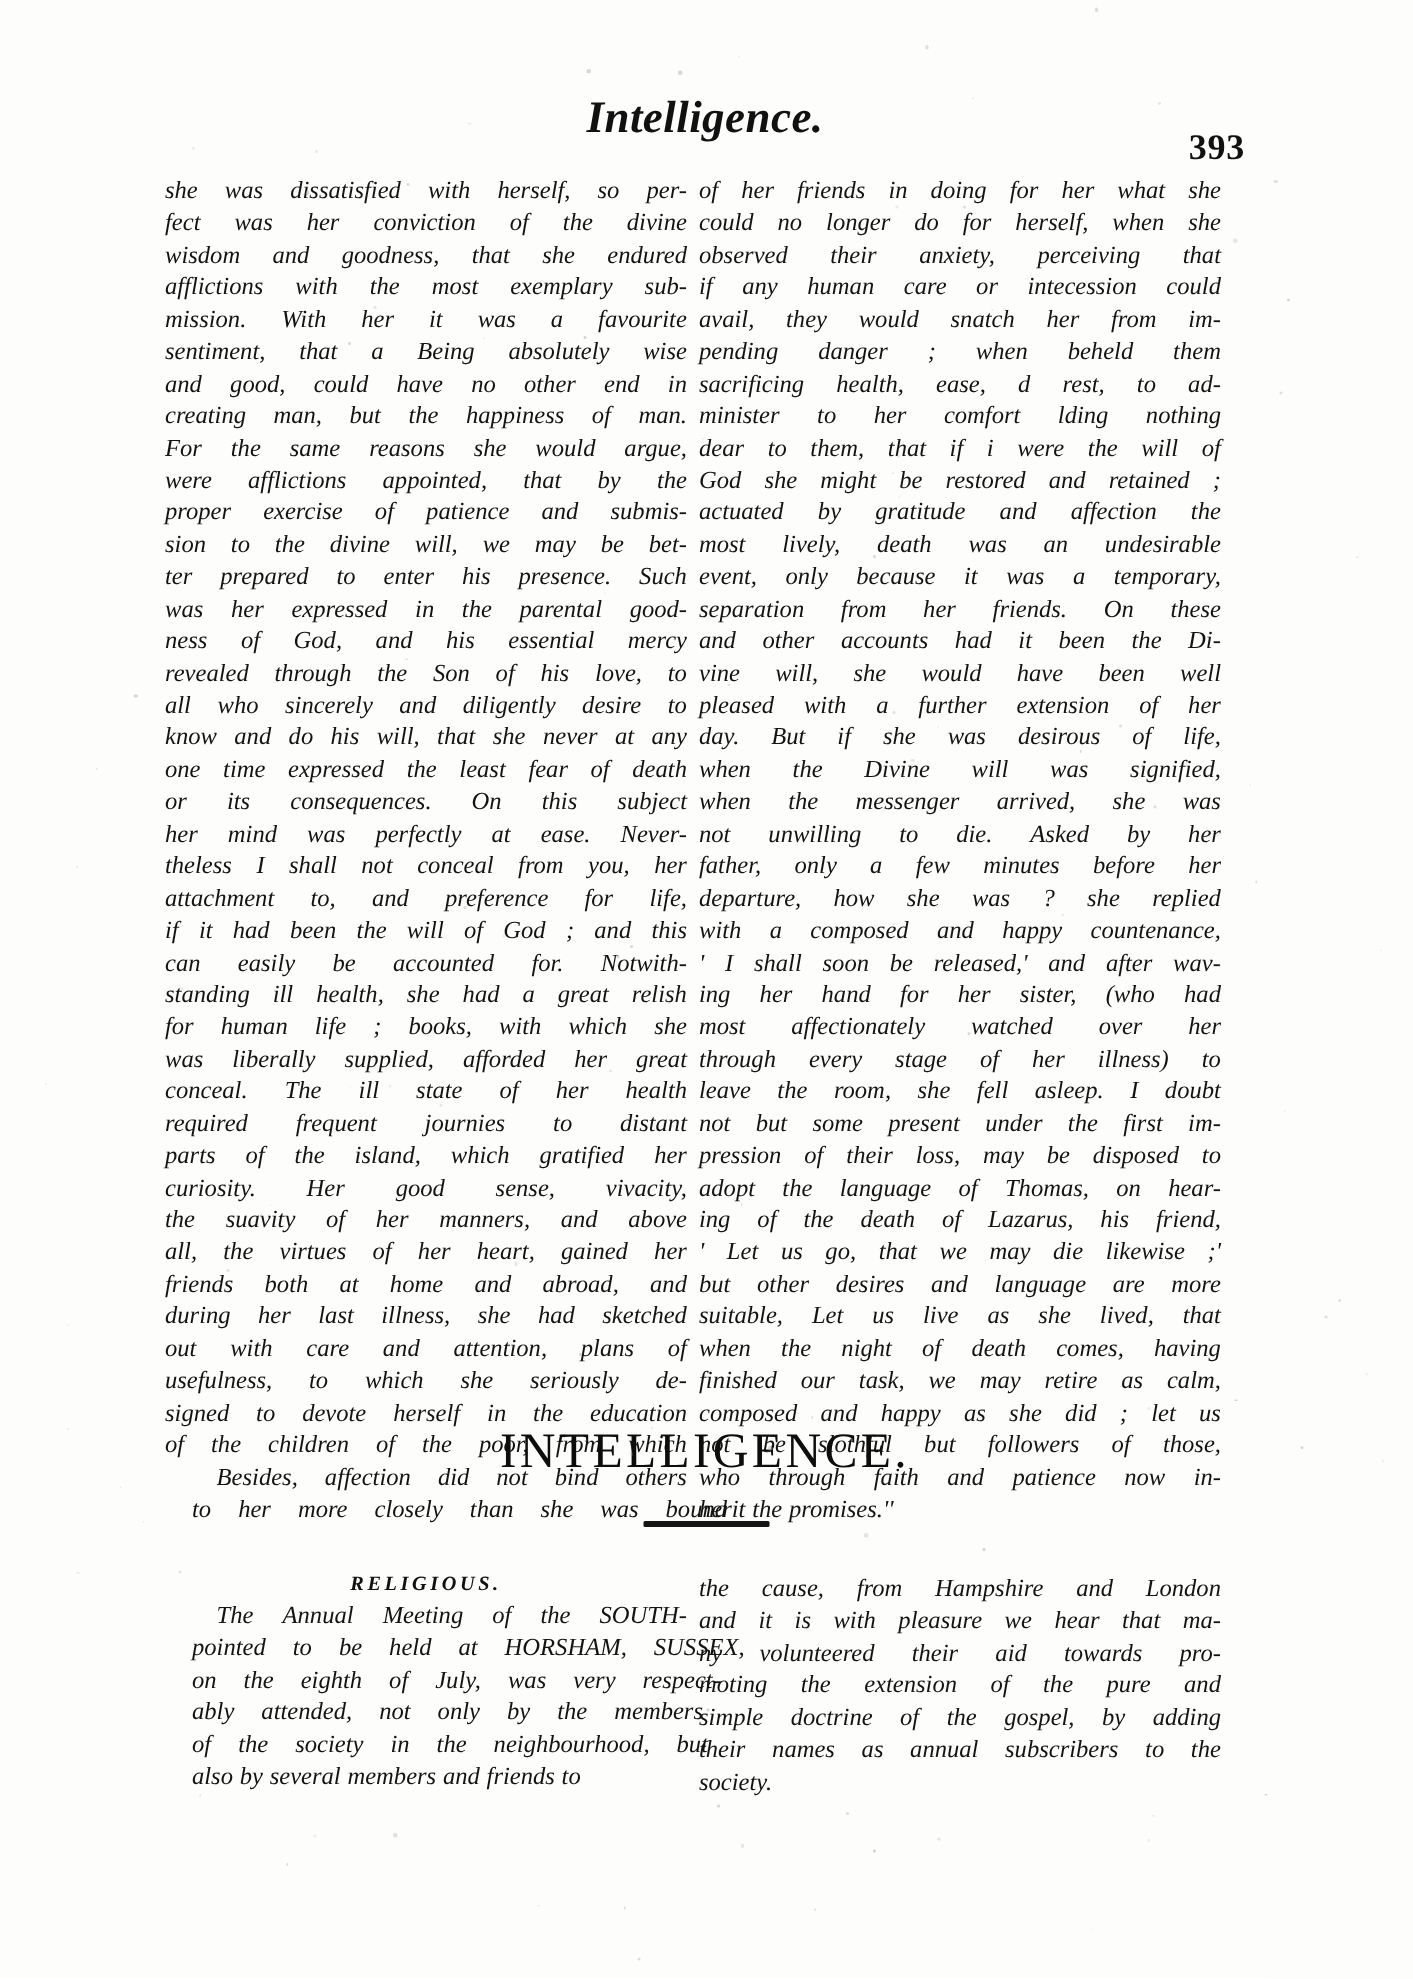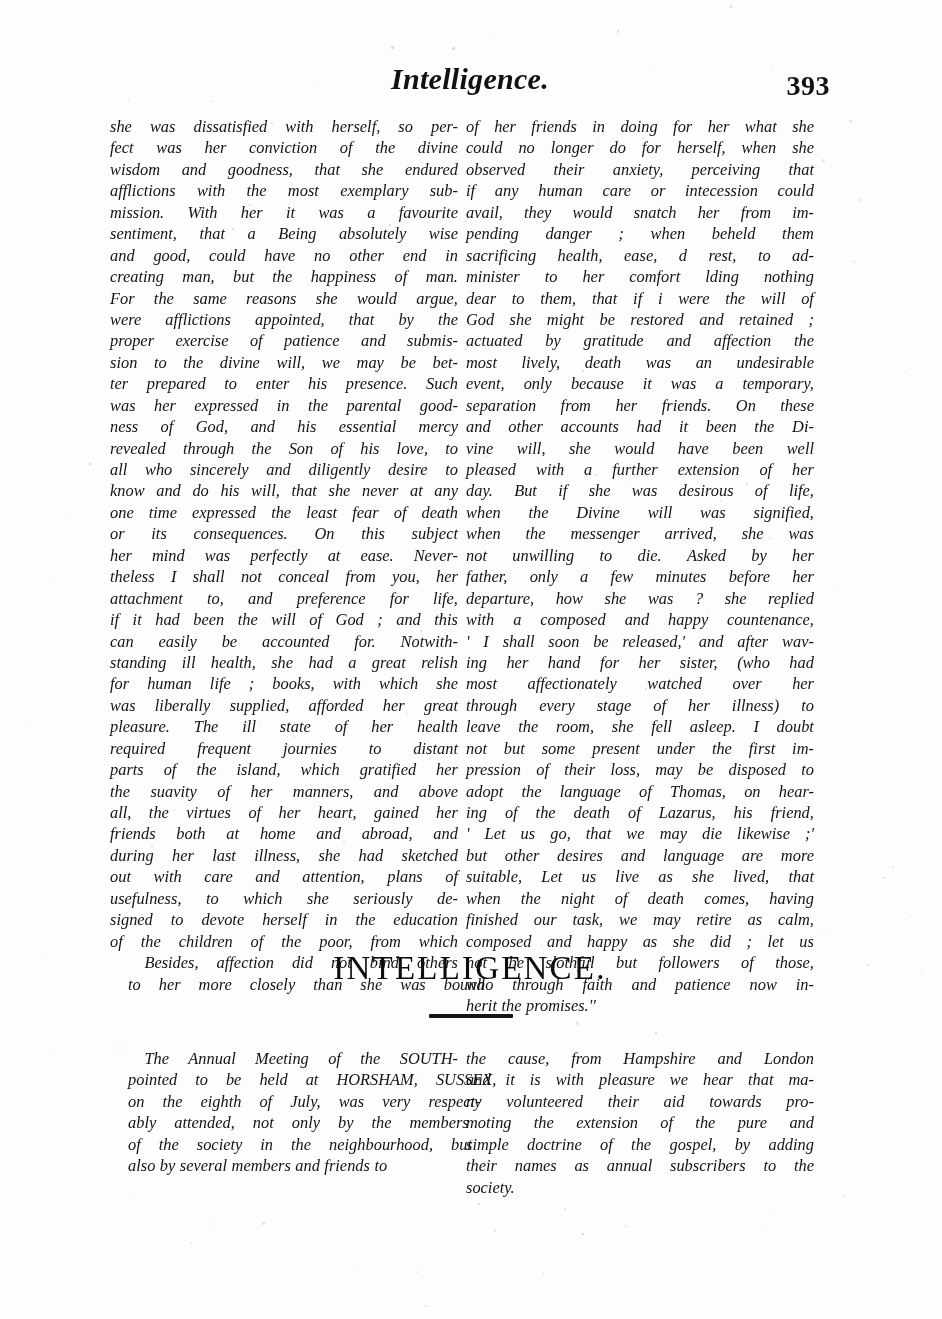--- a/index.html
+++ b/index.html
@@ -33,22 +33,22 @@
     text-align: center;
     font-style: italic;
     font-weight: bold;
     font-size: 30px;
     letter-spacing: 0.3px;
     color: #111;
   }
   .head-folio {
     position: absolute;
     right: 0;
-    top: 8px;
-    font-size: 28px;
+    top: 24px;
+    font-size: 24px;
     font-weight: bold;
     letter-spacing: 0.5px;
     color: #111;
   }
 
   
   .cols {
     position: absolute;
     top: 116px;
     left: 110px;
@@ -184,23 +184,24 @@
           <span class="ln j"><span>one</span><span>time</span><span>expressed</span><span>the</span><span>least</span><span>fear</span><span>of</span><span>death</span></span>
           <span class="ln j"><span>or</span><span>its</span><span>consequences.</span><span>On</span><span>this</span><span>subject</span></span>
           <span class="ln j"><span>her</span><span>mind</span><span>was</span><span>perfectly</span><span>at</span><span>ease.</span><span>Never-</span></span>
           <span class="ln j"><span>theless</span><span>I</span><span>shall</span><span>not</span><span>conceal</span><span>from</span><span>you,</span><span>her</span></span>
           <span class="ln j"><span>attachment</span><span>to,</span><span>and</span><span>preference</span><span>for</span><span>life,</span></span>
           <span class="ln j"><span>if</span><span>it</span><span>had</span><span>been</span><span>the</span><span>will</span><span>of</span><span>God</span><span>;</span><span>and</span><span>this</span></span>
           <span class="ln j"><span>can</span><span>easily</span><span>be</span><span>accounted</span><span>for.</span><span>Notwith-</span></span>
           <span class="ln j"><span>standing</span><span>ill</span><span>health,</span><span>she</span><span>had</span><span>a</span><span>great</span><span>relish</span></span>
           <span class="ln j"><span>for</span><span>human</span><span>life</span><span>;</span><span>books,</span><span>with</span><span>which</span><span>she</span></span>
           <span class="ln j"><span>was</span><span>liberally</span><span>supplied,</span><span>afforded</span><span>her</span><span>great</span></span>
-          <span class="ln j"><span>pleasure.</span><span>The</span><span>ill</span><span>state</span><span>of</span><span>her</span><span>health</span></span>
+          <span class="ln j"><span>conceal.</span><span>The</span><span>ill</span><span>state</span><span>of</span><span>her</span><span>health</span></span>
           <span class="ln j"><span>required</span><span>frequent</span><span>journies</span><span>to</span><span>distant</span></span>
           <span class="ln j"><span>parts</span><span>of</span><span>the</span><span>island,</span><span>which</span><span>gratified</span><span>her</span></span>
+          <span class="ln j"><span>curiosity.</span><span>Her</span><span>good</span><span>sense,</span><span>vivacity,</span></span>
           <span class="ln j"><span>the</span><span>suavity</span><span>of</span><span>her</span><span>manners,</span><span>and</span><span>above</span></span>
           <span class="ln j"><span>all,</span><span>the</span><span>virtues</span><span>of</span><span>her</span><span>heart,</span><span>gained</span><span>her</span></span>
           <span class="ln j"><span>friends</span><span>both</span><span>at</span><span>home</span><span>and</span><span>abroad,</span><span>and</span></span>
           <span class="ln j"><span>during</span><span>her</span><span>last</span><span>illness,</span><span>she</span><span>had</span><span>sketched</span></span>
           <span class="ln j"><span>out</span><span>with</span><span>care</span><span>and</span><span>attention,</span><span>plans</span><span>of</span></span>
           <span class="ln j"><span>usefulness,</span><span>to</span><span>which</span><span>she</span><span>seriously</span><span>de-</span></span>
           <span class="ln j"><span>signed</span><span>to</span><span>devote</span><span>herself</span><span>in</span><span>the</span><span>education</span></span>
           <span class="ln j"><span>of</span><span>the</span><span>children</span><span>of</span><span>the</span><span>poor,</span><span>from</span><span>which</span></span>
         </p>
       <p class="para indent">
@@ -258,20 +259,21 @@
 
   </div>
 
   <div class="section-title-wrap">
     <h1 class="section-title">INTELLIGENCE.</h1>
   </div>
   <div class="rule"></div>
 
   <div class="cols2">
     <div class="col col-left">
+      <div class="subhead">RELIGIOUS.</div>
       <p class="para indent">
           <span class="ln j"><span> The</span><span>Annual</span><span>Meeting</span><span>of</span><span>the</span><span>SOUTH-</span></span>
           <span class="ln j"><span>pointed</span><span>to</span><span>be</span><span>held</span><span>at</span><span>HORSHAM,</span><span>SUSSEX,</span></span>
           <span class="ln j"><span>on</span><span>the</span><span>eighth</span><span>of</span><span>July,</span><span>was</span><span>very</span><span>respect-</span></span>
           <span class="ln j"><span>ably</span><span>attended,</span><span>not</span><span>only</span><span>by</span><span>the</span><span>members</span></span>
           <span class="ln j"><span>of</span><span>the</span><span>society</span><span>in</span><span>the</span><span>neighbourhood,</span><span>but</span></span>
           <span class="ln">also by several members and friends to</span>
         </p>
     </div>
     <div class="col col-right">

